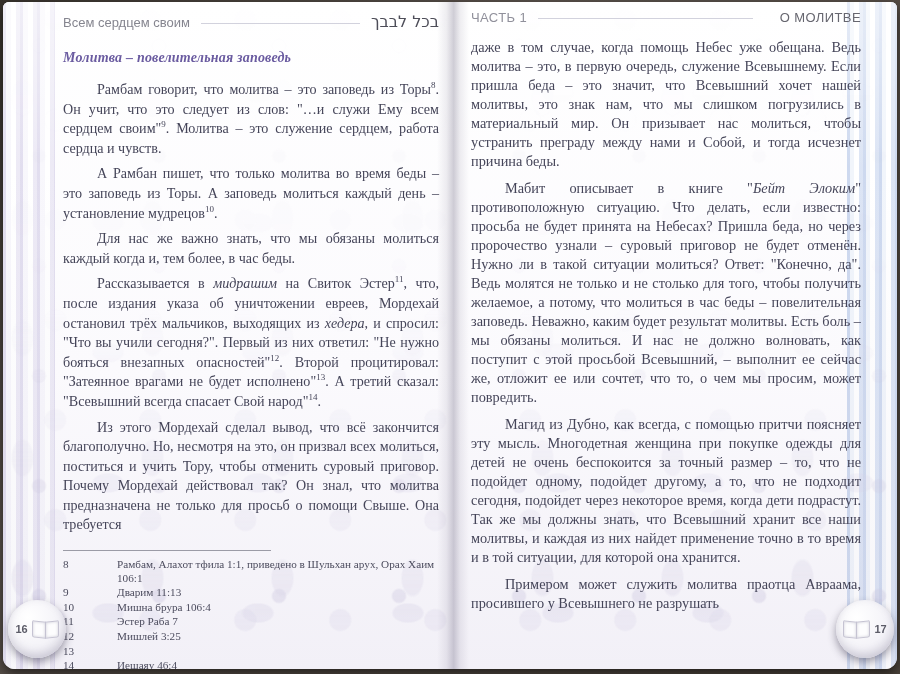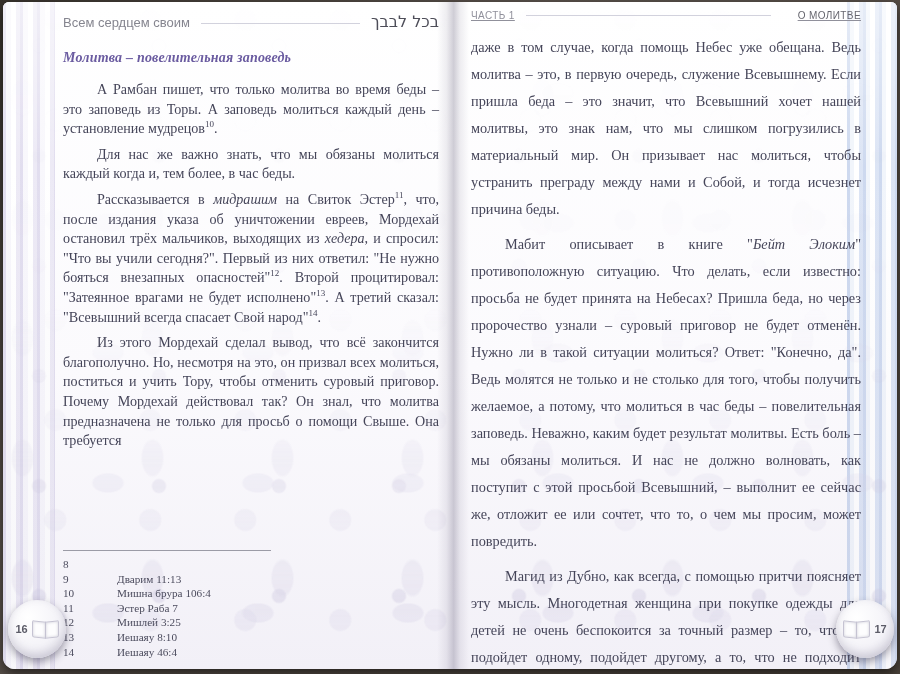--- a/index.html
+++ b/index.html
@@ -56,37 +56,37 @@
   }
   
   .page{position:absolute;top:0;}
   .page-left{left:60px;width:376px;height:660px;}
   .page-right{left:468px;width:390px;height:660px;}
   .running-head{
     display:flex;align-items:baseline;gap:11px;
     font-family:"Liberation Sans", sans-serif;
   }
   .page-left .running-head{margin-top:10px;font-size:13px;color:#85858f;}
-  .page-right .running-head{margin-top:8px;font-size:10px;letter-spacing:.4px;color:#90909b;text-decoration:underline;}
+  .page-right .running-head{margin-top:8px;font-size:13px;letter-spacing:.4px;color:#90909b;}
   .rh-line{flex:1;border-bottom:1px solid #d2d2dd;transform:translateY(-3px);}
   .rh-hebrew{font-family:"DejaVu Sans", sans-serif;font-size:16px;color:#4d4d58;}
   .rh-chapter{color:#66666f;padding-left:16px;}
   .chapter-title{
     margin:19px 0 14px;
     font-family:"Liberation Serif", serif;
     font-style:italic;font-weight:bold;
     font-size:14px;letter-spacing:.2px;
     color:#6a5ba0;
   }
   .body-text p{
     margin:0 0 6px;text-align:justify;text-indent:34px;
     font-size:14.1px;line-height:19.6px;color:#454559;
   }
   .page-right .body-text{margin-top:13px;}
-  .page-right .body-text p{font-size:14.3px;line-height:27px;margin-bottom:8px;}
+  .page-right .body-text p{font-size:14.3px;line-height:19px;margin-bottom:8px;}
   .body-text p.no-indent{text-indent:0;}
   .it{font-style:italic;}
   .sup{font-size:9px;vertical-align:super;line-height:0;}
   
   .footnotes{position:absolute;top:548px;left:0;width:100%;}
   .fn-rule{width:208px;border-top:1px solid #9b9ba6;margin-bottom:7px;}
   .fn-row{
     display:grid;grid-template-columns:54px 1fr;
     font-size:11.2px;line-height:13.6px;color:#4c4c5e;margin-bottom:1px;
   }
@@ -120,51 +120,52 @@
     <section class="page page-left">
       <header class="running-head">
         <span>Всем сердцем своим</span>
         <span class="rh-line"></span>
         <span class="rh-hebrew">בכל לבבך</span>
       </header>
 
       <h1 class="chapter-title">Молитва – повелительная заповедь</h1>
 
       <div class="body-text">
+          <p><span>Рамбам говорит, что молитва – это заповедь из Торы</span><span class="sup">8</span><span>. Он учит, что это следует из слов: "…и служи Ему всем сердцем своим"</span><span class="sup">9</span><span>. Молитва – это служение сердцем, работа сердца и чувств.</span></p>
           <p><span>А Рамбан пишет, что только молитва во время беды – это заповедь из Торы. А заповедь молиться каждый день – установление мудрецов</span><span class="sup">10</span><span>.</span></p>
           <p><span>Для нас же важно знать, что мы обязаны молиться каждый когда и, тем более, в час беды.</span></p>
           <p><span>Рассказывается в </span><span class="it">мидрашим</span><span> на Свиток Эстер</span><span class="sup">11</span><span>, что, после издания указа об уничтожении евреев, Мордехай остановил трёх мальчиков, выходящих из </span><span class="it">хедера</span><span>, и спросил: "Что вы учили сегодня?". Первый из них ответил: "Не нужно бояться внезапных опасностей"</span><span class="sup">12</span><span>. Второй процитировал: "Затеянное врагами не будет исполнено"</span><span class="sup">13</span><span>. А третий сказал: "Всевышний всегда спасает Свой народ"</span><span class="sup">14</span><span>.</span></p>
           <p><span>Из этого Мордехай сделал вывод, что всё закончится благополучно. Но, несмотря на это, он призвал всех молиться, поститься и учить Тору, чтобы отменить суровый приговор. Почему Мордехай действовал так? Он знал, что молитва предназначена не только для просьб о помощи Свыше. Она требуется</span></p>
         </div>
 
       <div class="footnotes">
         <div class="fn-rule"></div>
         <div class="fn-list">
             <div class="fn-row">
               <span>8</span>
+              <span>Рамбам, Алахот тфила 1:1, приведено в Шульхан арух, Орах Хаим 106:1</span>
             </div>
             <div class="fn-row">
               <span>9</span>
               <span>Дварим 11:13</span>
             </div>
             <div class="fn-row">
               <span>10</span>
               <span>Мишна брура 106:4</span>
             </div>
             <div class="fn-row">
               <span>11</span>
               <span>Эстер Раба 7</span>
             </div>
             <div class="fn-row">
               <span>12</span>
               <span>Мишлей 3:25</span>
             </div>
             <div class="fn-row">
               <span>13</span>
-              <span>Иешаяу 8:10</span>
             </div>
             <div class="fn-row">
               <span>14</span>
               <span>Иешаяу 46:4</span>
             </div>
           </div>
       </div>
     </section>
 
     <section class="page page-right">

